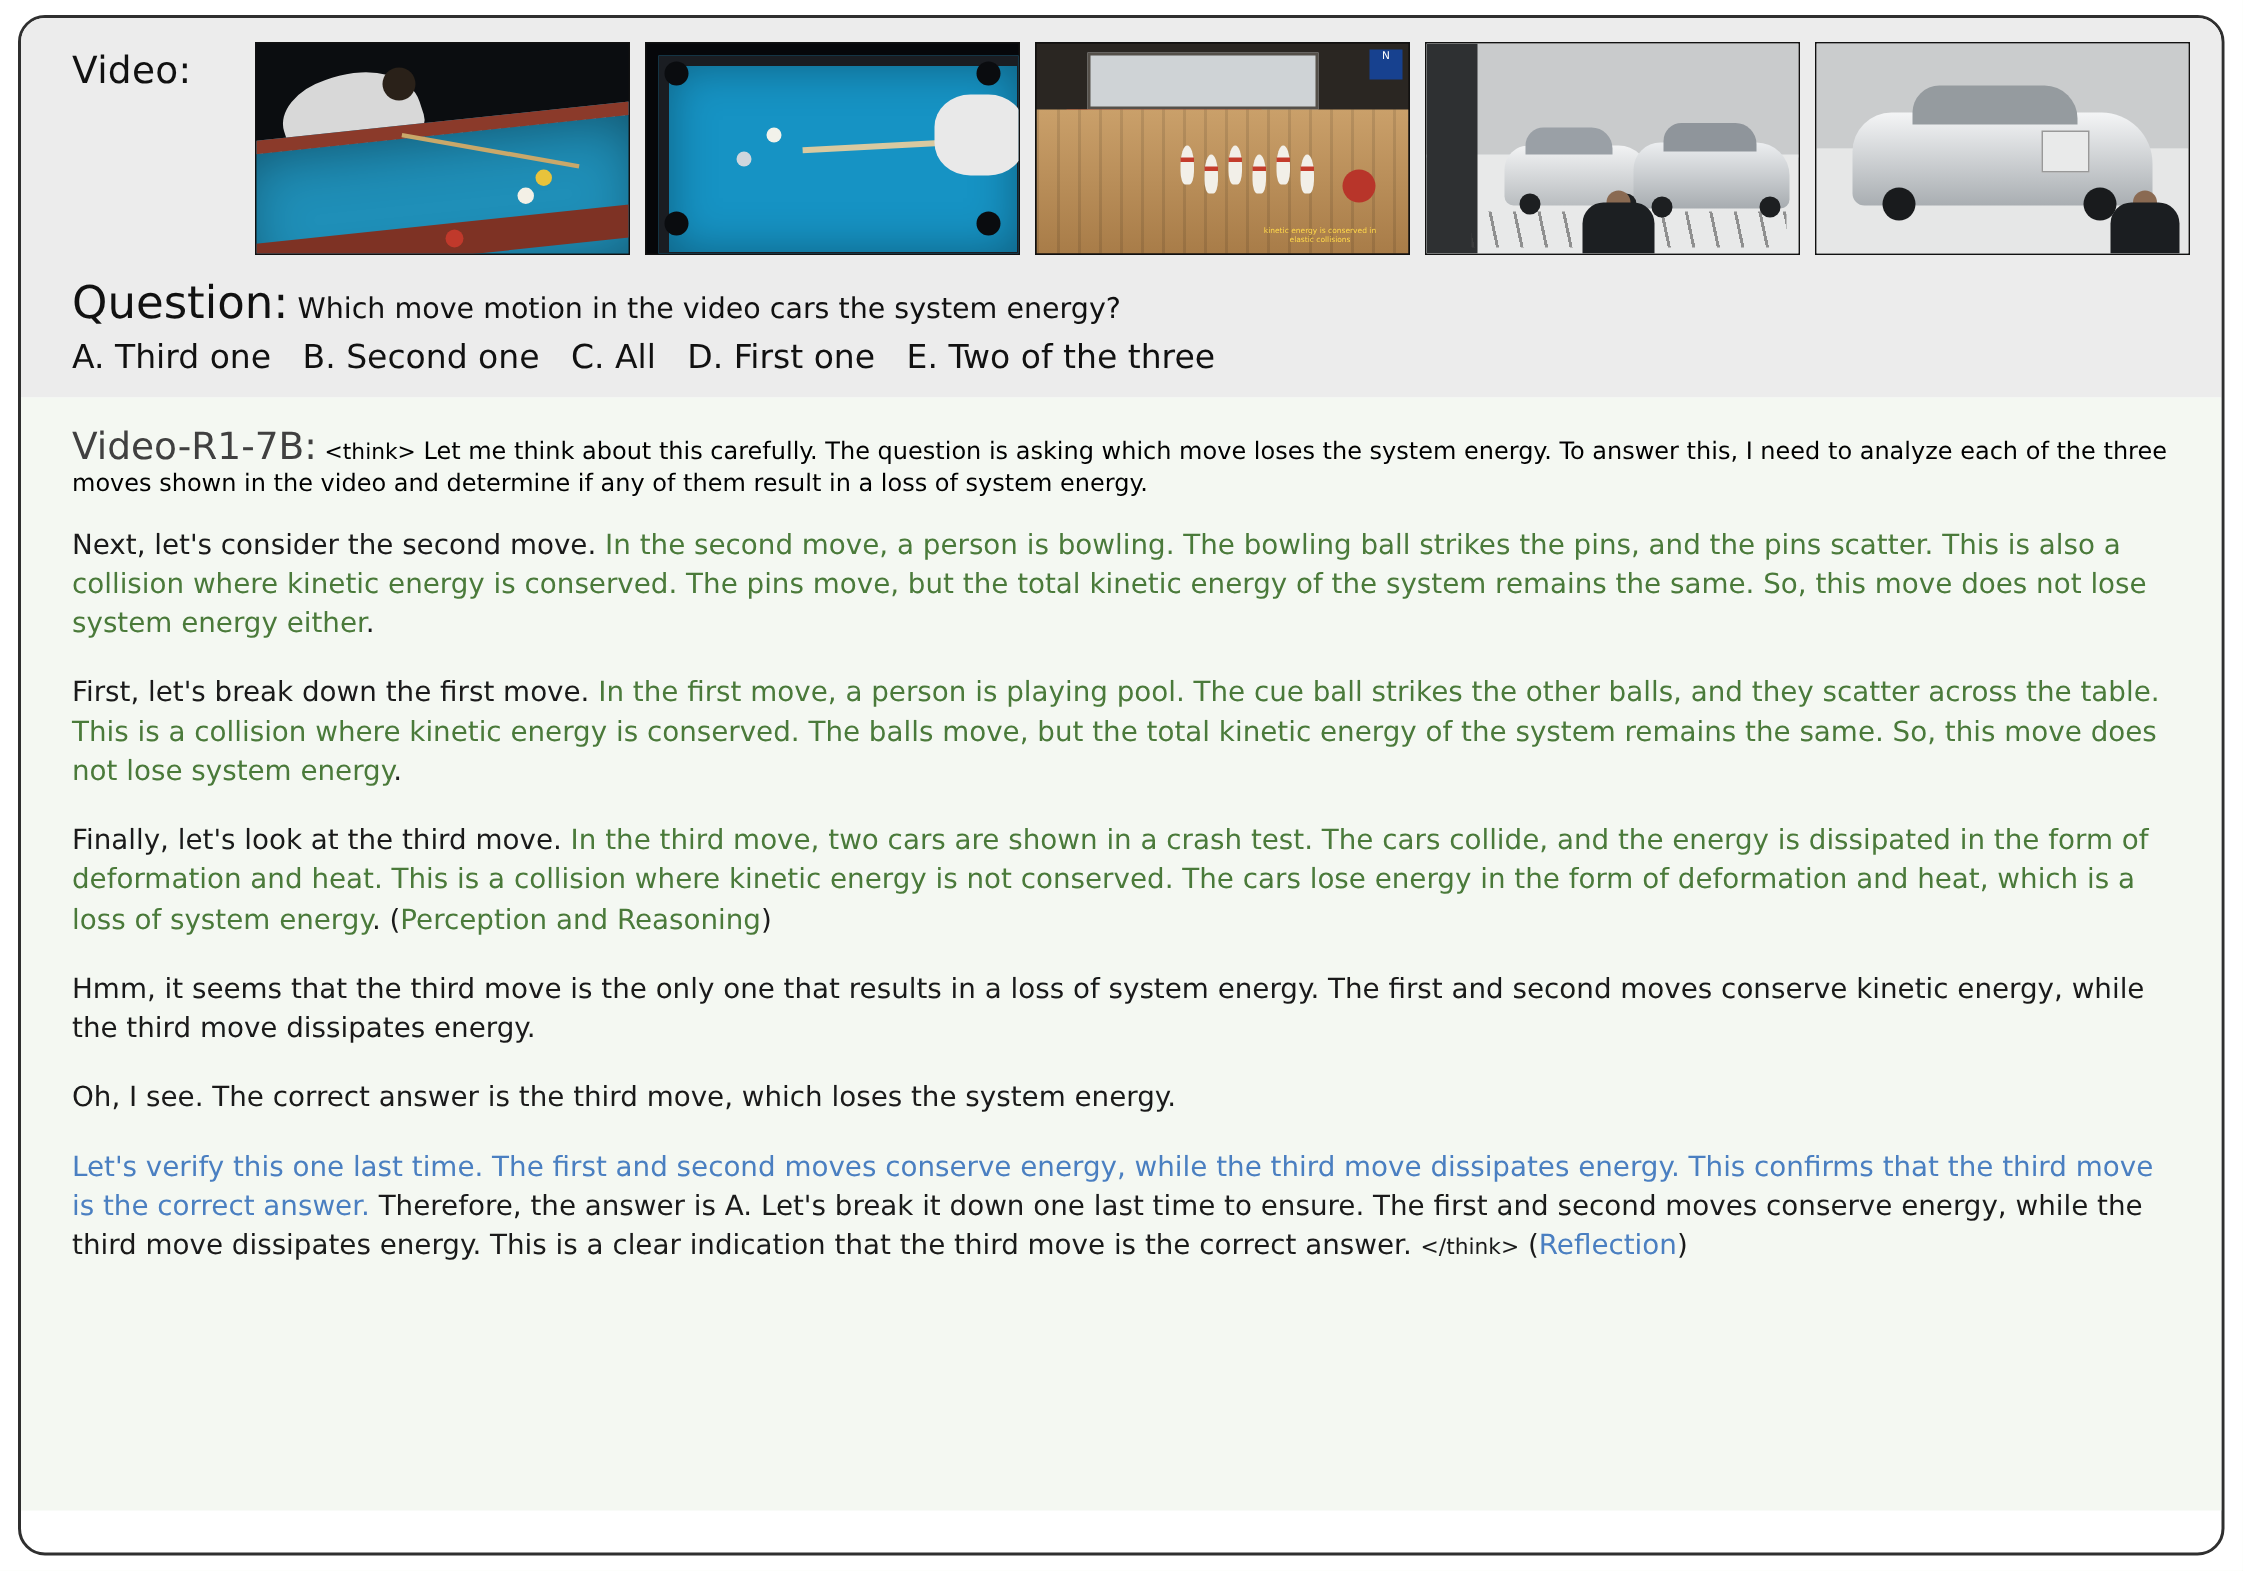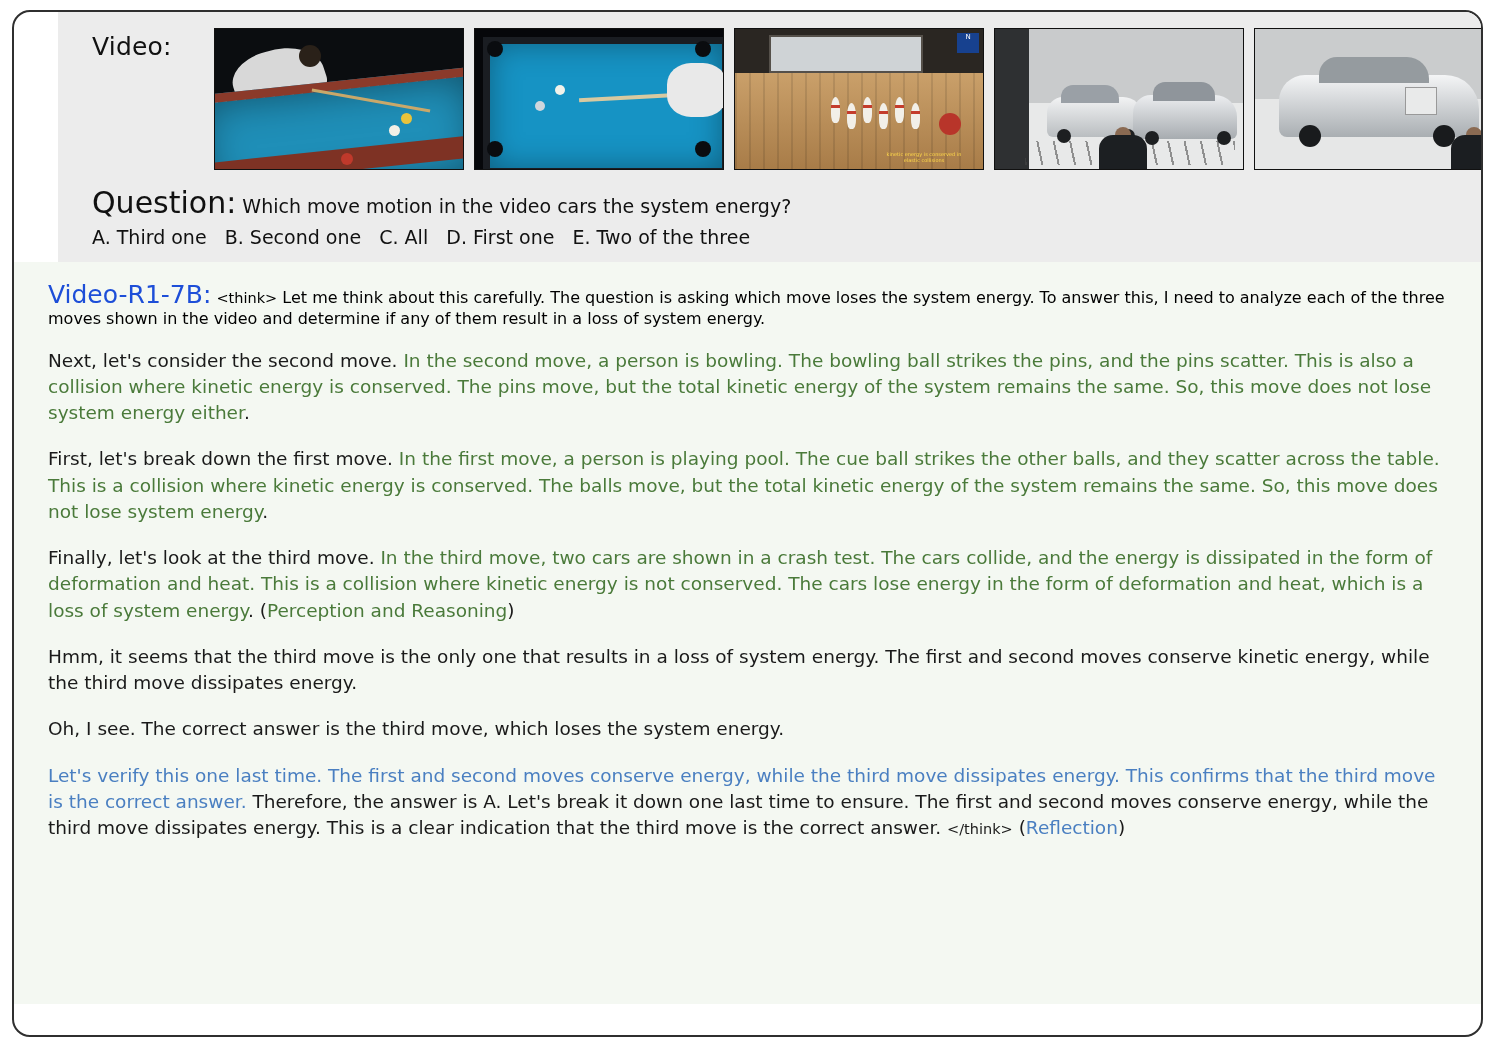--- a/index.html
+++ b/index.html
@@ -24,21 +24,20 @@
     box-sizing: border-box;
     border: 2px solid #2f2f2f;
     border-radius: 18px;
     overflow: hidden;
     background: #ffffff;
   }
   
   .grey-block {
     background: #ececec;
     padding: 16px 0 10px 0;
-    margin-left: 44px;
   }
   .video-row {
     display: flex;
     align-items: flex-start;
     padding: 0 24px 0 34px;
   }
   .video-label {
     font-size: 25px;
     color: #111;
     line-height: 1;
@@ -204,35 +203,35 @@
     color: #111;
   }
   .q-line1 {
     font-size: 19px;
     line-height: 1.25;
   }
   .q-label {
     font-size: 30px;
   }
   .q-opts {
-    font-size: 19px;
+    font-size: 22px;
     margin-top: 4px;
     white-space: pre;
   }
 
   
   .body {
     background: #f4f8f2;
     padding: 18px 34px 10px 34px;
     height: 742px;
     box-sizing: border-box;
   }
   .model-label {
     font-size: 25px;
-    color: #1d4ed8;
+    color: #404040;
   }
   p {
     margin: 0 0 20px 0;
     font-size: 18.5px;
     line-height: 1.42;
     color: #1a1a1a;
   }
   .tag { font-size: 14.5px; }
   .green { color: #4a7a3a; }
   .blue { color: #4a7fc1; }

